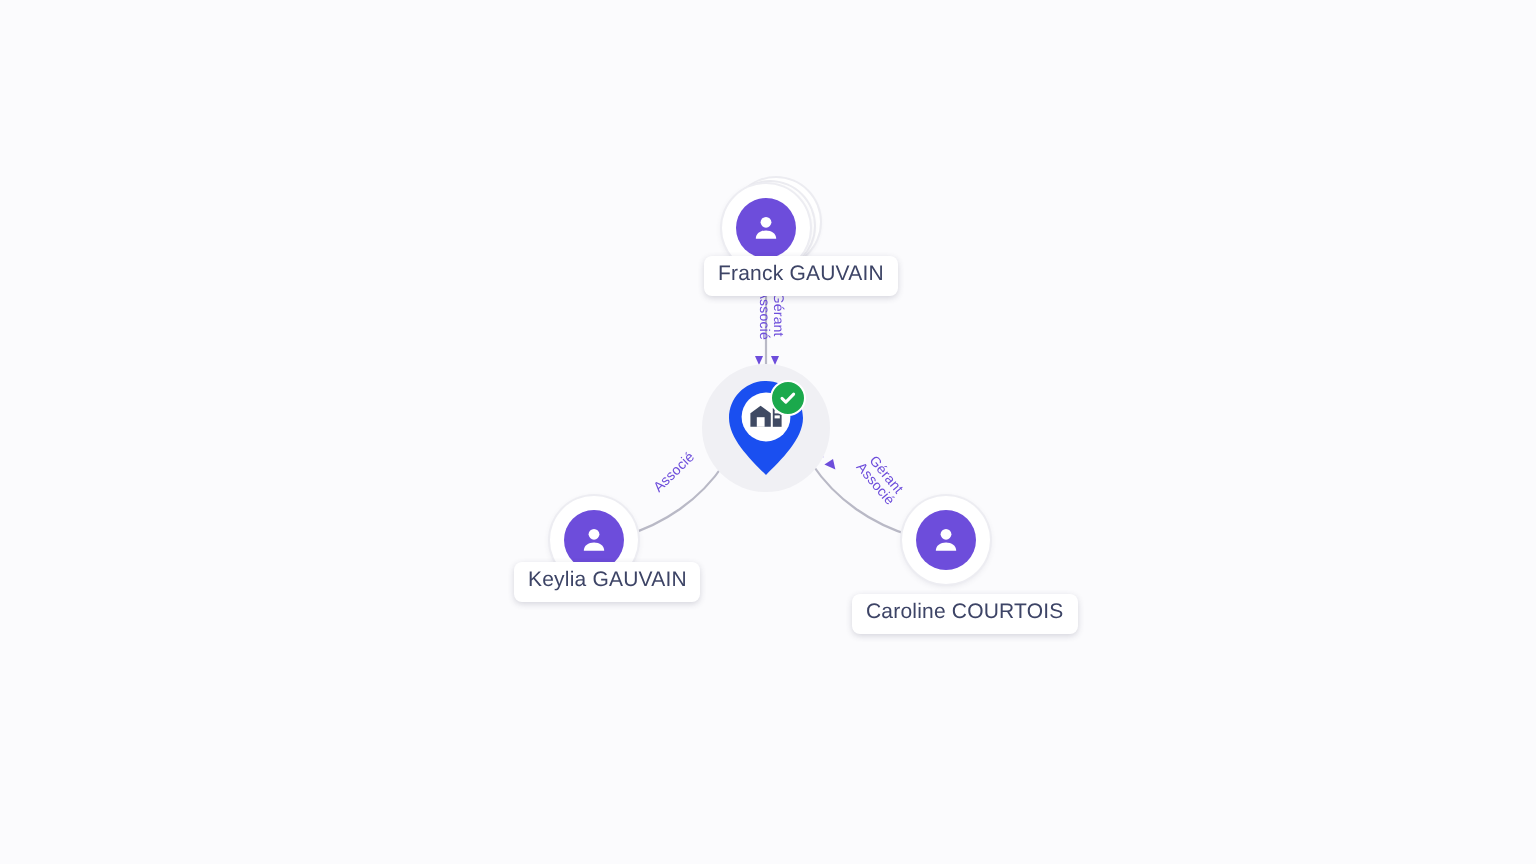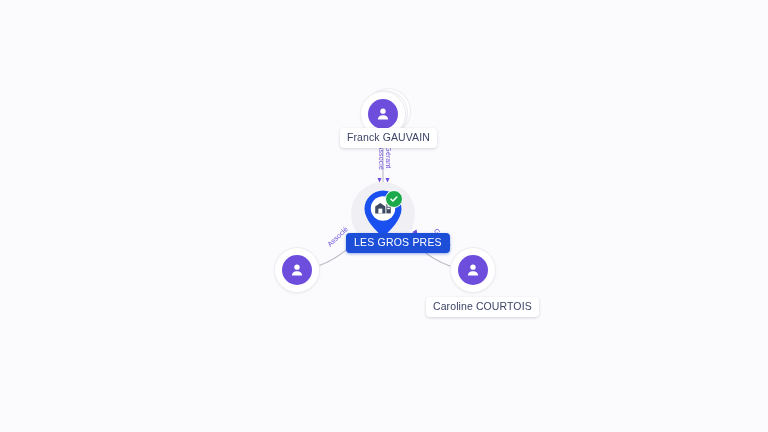--- a/index.html
+++ b/index.html
@@ -124,21 +124,21 @@
     line-height: 1;
     padding: 4px 8px 5px 8px;
     border-radius: 4px;
     white-space: nowrap;
     box-shadow: 0 1px 3px rgba(29,78,216,0.45);
     letter-spacing: 0.2px;
     left: 346px;
     top: 233px;
   }
 
-  #label-franck   { left: 340px; top: 128px; }
+  #label-franck   { left: 352px; top: 128px; }
   #label-keylia   { left: 257px; top: 281px; }
   #label-caroline { left: 426px; top: 281px; margin-top: 16px; }
 
   
   .edge-label {
     position: absolute;
     color: #6d4ddb;
     font-size: 7px;
     line-height: 1.05;
     white-space: nowrap;
@@ -215,20 +215,21 @@
 
   <div class="person-node" style="left:275px; top:248px;">
     <div class="person-halo"></div>
     <div class="person-avatar">
       <svg width="18" height="18" viewBox="0 0 24 24" aria-hidden="true">
         <circle cx="12" cy="8.2" r="3.6" fill="#ffffff"></circle>
         <path d="M5.2 19.2c0-3.6 3.1-5.6 6.8-5.6s6.8 2 6.8 5.6z" fill="#ffffff"></path>
       </svg>
     </div>
   </div>
+  <div class="node-label" id="label-keylia">Keylia GAUVAIN</div>
 
   <div class="person-node" style="left:451px; top:248px;">
     <div class="person-halo"></div>
     <div class="person-avatar">
       <svg width="18" height="18" viewBox="0 0 24 24" aria-hidden="true">
         <circle cx="12" cy="8.2" r="3.6" fill="#ffffff"></circle>
         <path d="M5.2 19.2c0-3.6 3.1-5.6 6.8-5.6s6.8 2 6.8 5.6z" fill="#ffffff"></path>
       </svg>
     </div>
   </div>
@@ -247,15 +248,14 @@
         <rect x="24.3" y="16.2" width="2.6" height="1.5" fill="#ffffff"></rect>
         <rect x="24.3" y="18.7" width="2.6" height="1.5" fill="#ffffff"></rect>
       </svg>
     </div>
     <div class="company-check">
       <svg width="10" height="10" viewBox="0 0 12 12" aria-hidden="true">
         <path d="M2.4 6.2 L4.7 8.5 L9.4 3.7" fill="none" stroke="#ffffff" stroke-width="1.8" stroke-linecap="round" stroke-linejoin="round"></path>
       </svg>
     </div>
   </div>
-  <div id="label-company">LES GROS PRES</div>
 
 </div>
 
 </body></html>

